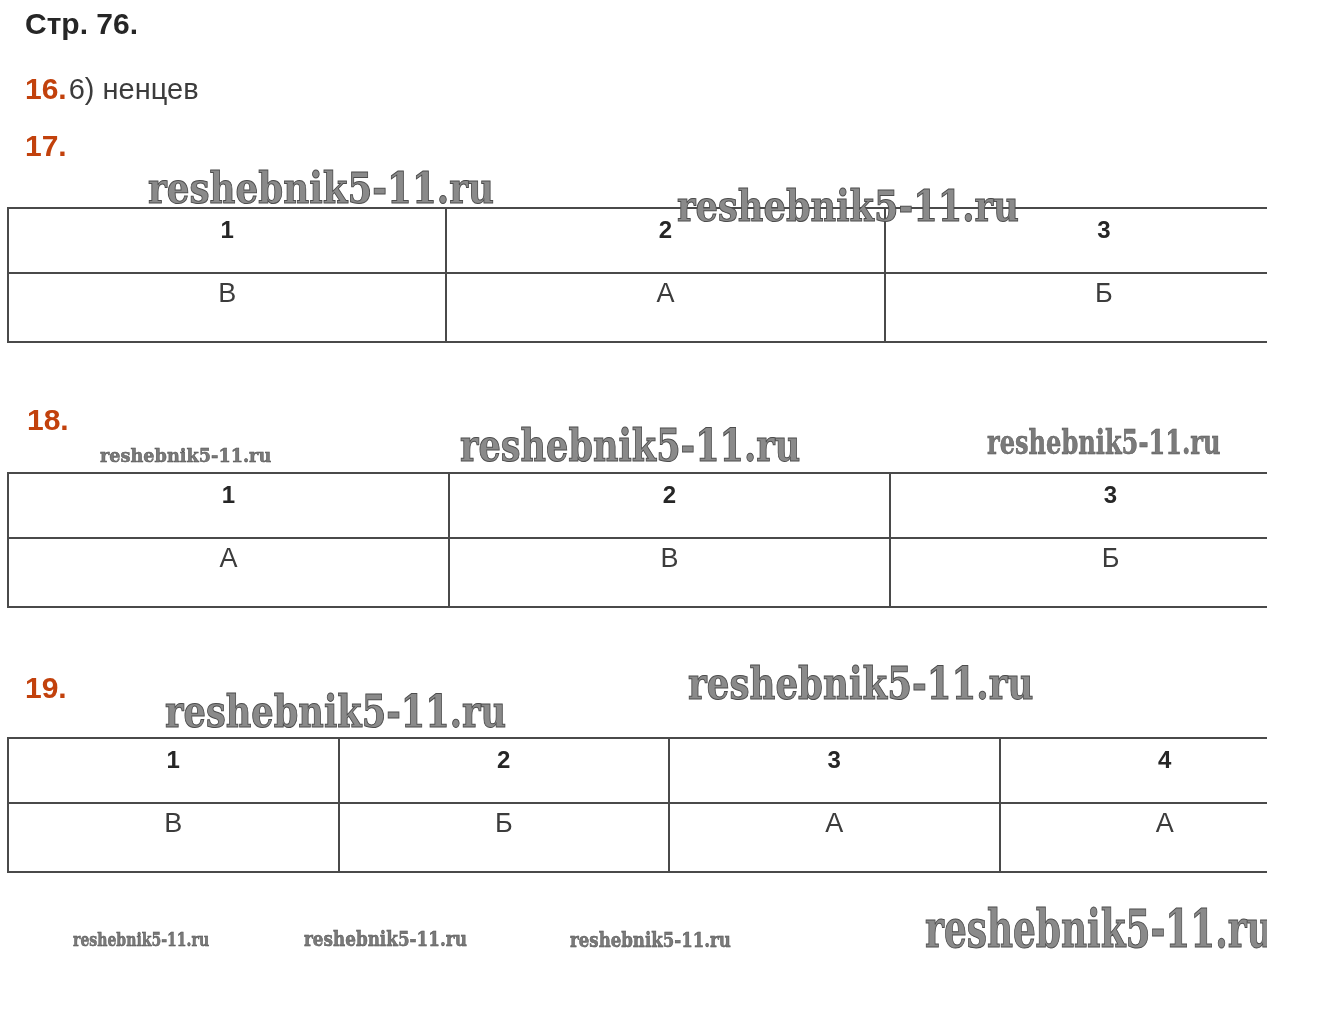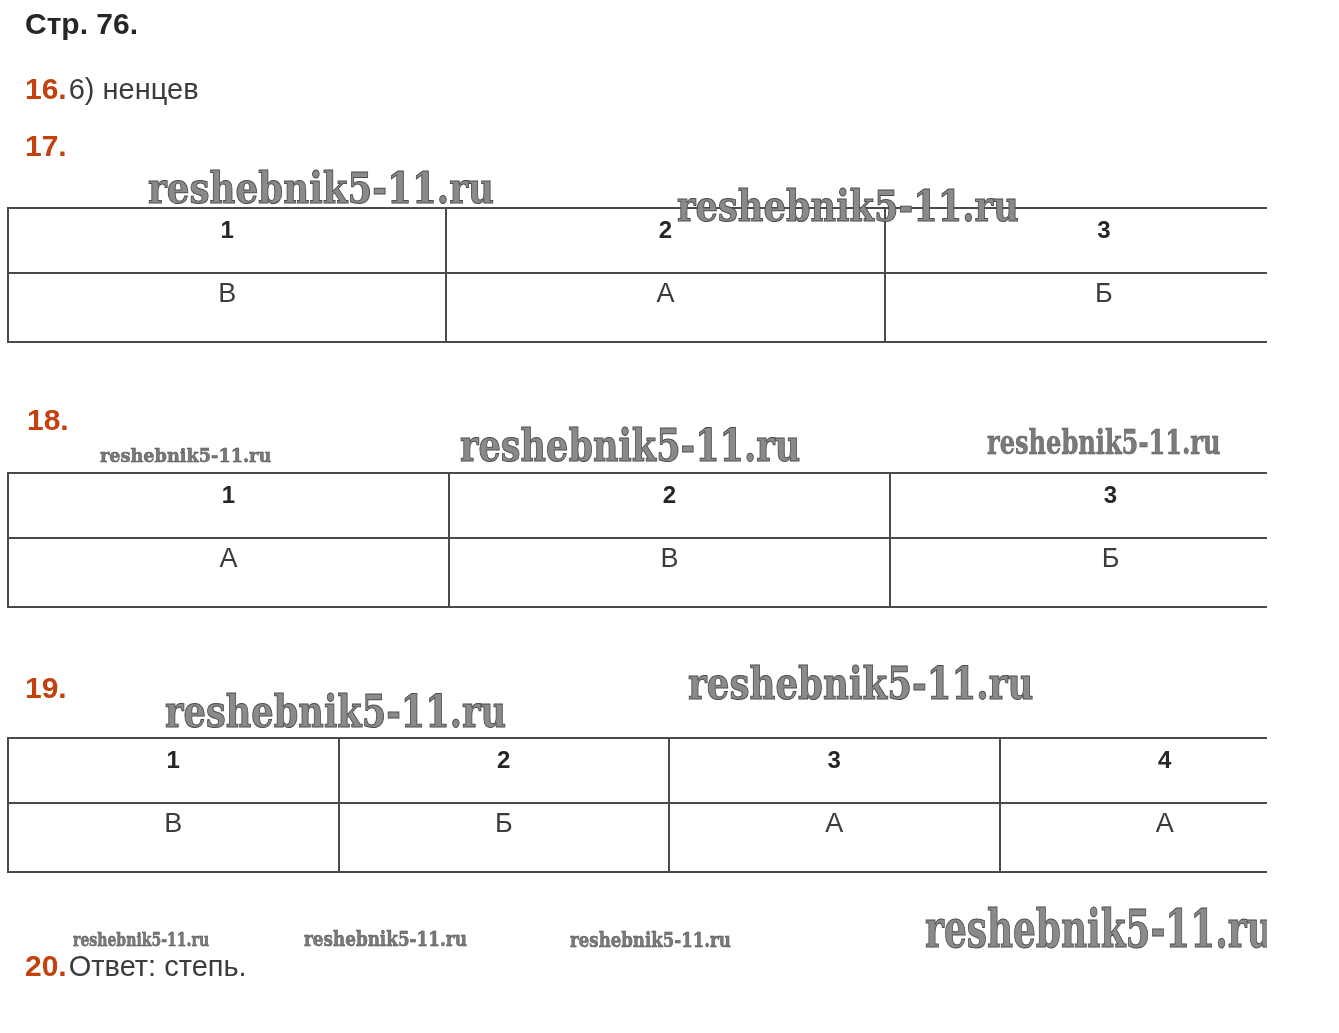--- a/index.html
+++ b/index.html
@@ -132,23 +132,20 @@
       </tr>
       <tr class="val">
         <td>В</td>
         <td>Б</td>
         <td>А</td>
         <td>А</td>
       </tr>
     </tbody>
   </table>
 
-  <div class="txtline" style="left:25px; top:951px;">
-    <span class="num">20.</span><span>Ответ: степь.</span>
-  </div>
 
   <span class="wm" style="left:148px; top:167px; font-size:43px; transform:scaleX(0.83);">reshebnik5-11.ru</span>
   <span class="wm" style="left:677px; top:185px; font-size:43px; transform:scaleX(0.82);">reshebnik5-11.ru</span>
   <span class="wm small" style="left:100px; top:446px; font-size:19px; transform:scaleX(0.93);">reshebnik5-11.ru</span>
   <span class="wm" style="left:460px; top:423px; font-size:45px; transform:scaleX(0.78);">reshebnik5-11.ru</span>
   <span class="wm small" style="left:987px; top:426px; font-size:33px; transform:scaleX(0.73);">reshebnik5-11.ru</span>
   <span class="wm" style="left:688px; top:662px; font-size:44px; transform:scaleX(0.81);">reshebnik5-11.ru</span>
   <span class="wm" style="left:165px; top:690px; font-size:44px; transform:scaleX(0.80);">reshebnik5-11.ru</span>
   <span class="wm small" style="left:73px; top:931px; font-size:18px; transform:scaleX(0.78);">reshebnik5-11.ru</span>
   <span class="wm small" style="left:304px; top:928px; font-size:21px; transform:scaleX(0.80);">reshebnik5-11.ru</span>

